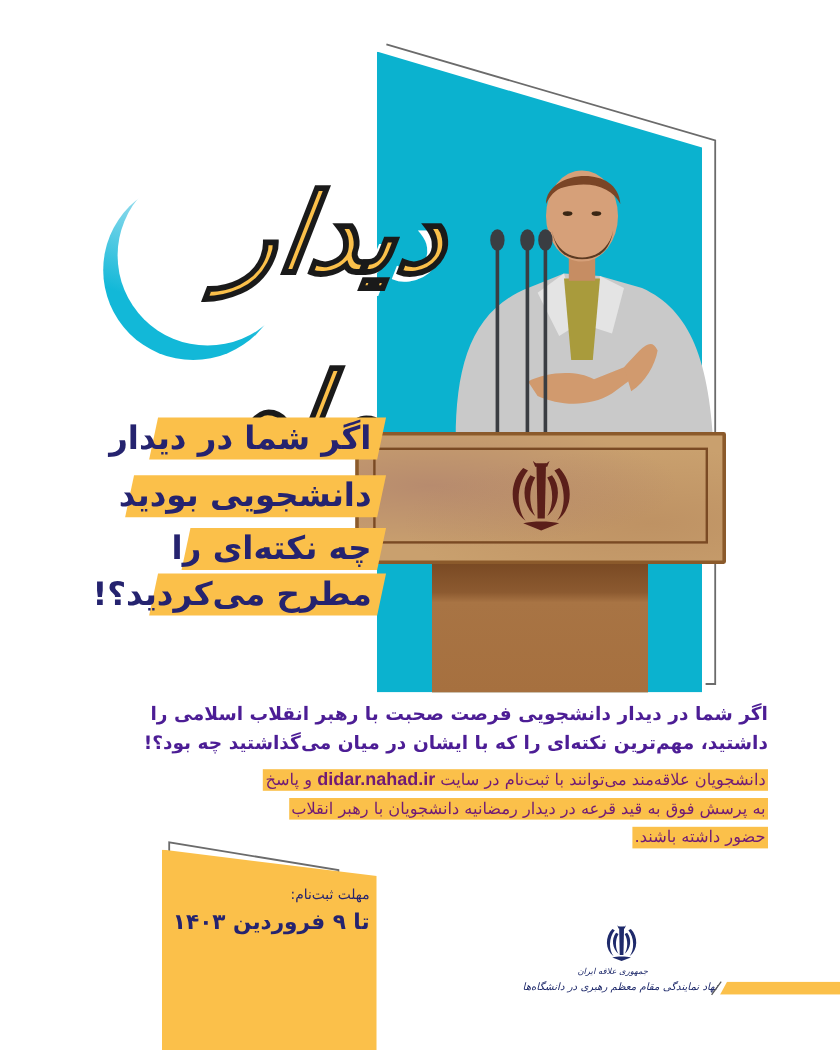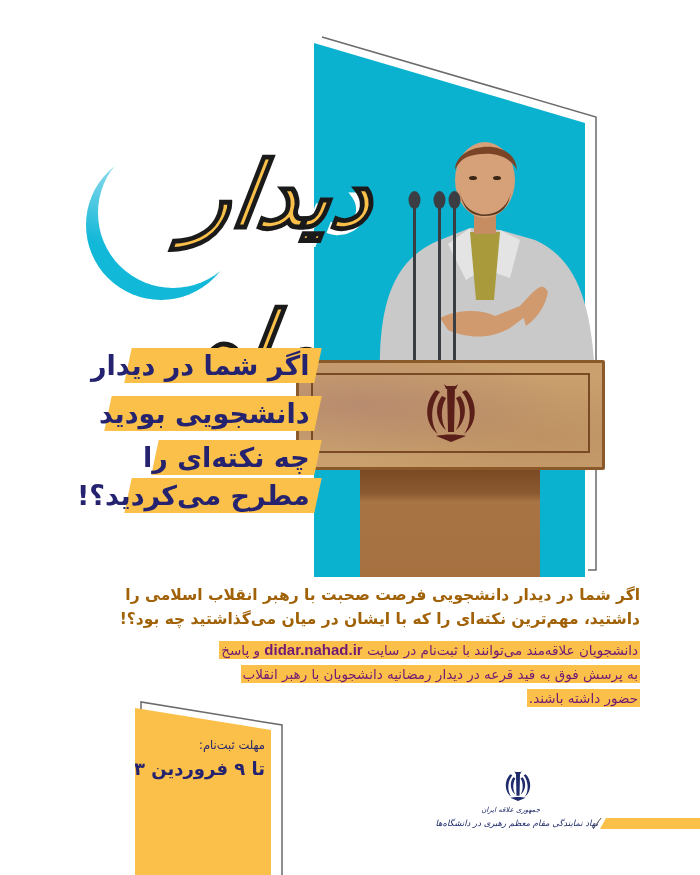--- a/index.html
+++ b/index.html
@@ -44,31 +44,31 @@
   .banner-text { position:absolute; right:0; top:0; height:100%; display:flex; align-items:center;
                  direction:rtl; font-family:"DejaVu Sans", sans-serif; font-weight:bold; font-size:27px;
                  color:#25236f; white-space:nowrap; padding-right:8px; }
   .b1 { left:128px; top:348px; width:190px; height:35px; }
   .b2 { left:108px; top:396px; width:210px; height:35px; }
   .b3 { left:155px; top:440px; width:163px; height:35px; }
   .b4 { left:128px; top:478px; width:190px; height:35px; }
 
   
   .intro { left:100px; top:583px; width:540px; direction:rtl; text-align:right;
-           font-family:"DejaVu Sans", sans-serif; font-weight:bold; font-size:15.5px; line-height:24px; color:#a16207; }
+           font-family:"DejaVu Sans", sans-serif; font-weight:bold; font-size:15.5px; line-height:24px; color:#4c1d95; }
   .details { left:100px; top:638px; width:540px; direction:rtl; text-align:right;
              font-family:"DejaVu Sans", sans-serif; font-size:13.5px; line-height:24px; color:#701a75; }
   .details .hl { background:#fbc04a; padding:1px 2px; box-decoration-break:clone; -webkit-box-decoration-break:clone; }
   .details .site { font-weight:bold; font-family:"Liberation Sans", sans-serif; font-size:15px; }
   .details .line { display:block; margin-bottom:0; }
 
   
   .deadline-outline { left:0; top:0; width:700px; height:875px; pointer-events:none; }
   .deadline-card { left:135px; top:708px; width:136px; height:167px; background:#fbc04a;
-                   clip-path:polygon(0 0, 100% 22px, 100% 100%, 0 100%); }
+                   clip-path:polygon(0 0, 100% 22px, 100% 100%, 0 100%);padding-left:43px; }
   .deadline-label { position:absolute; right:6px; top:30px; direction:rtl; font-size:11.5px; color:#25236f; white-space:nowrap; }
   .deadline-date { position:absolute; right:6px; top:50px; direction:rtl; font-size:18px; font-weight:bold; color:#25236f; white-space:nowrap; }
 
   
   .logo { left:468px; top:768px; width:130px; height:80px; }
   .logo-emblem { position:absolute; left:32px; top:0; width:36px; height:36px; }
   .logo-line1 { position:absolute; right:58px; top:38px; font-size:7px; color:#1f2a6b; direction:rtl; white-space:nowrap; font-style:italic; }
   .logo-line2 { position:absolute; right:0; top:50px; font-size:8.5px; color:#1f2a6b; direction:rtl; white-space:nowrap; font-style:italic; }
   .logo-stripe { left:600px; top:818px; width:100px; height:11px; background:#fbc04a;
                  clip-path:polygon(6px 0, 100% 0, 100% 100%, 0 100%); }

